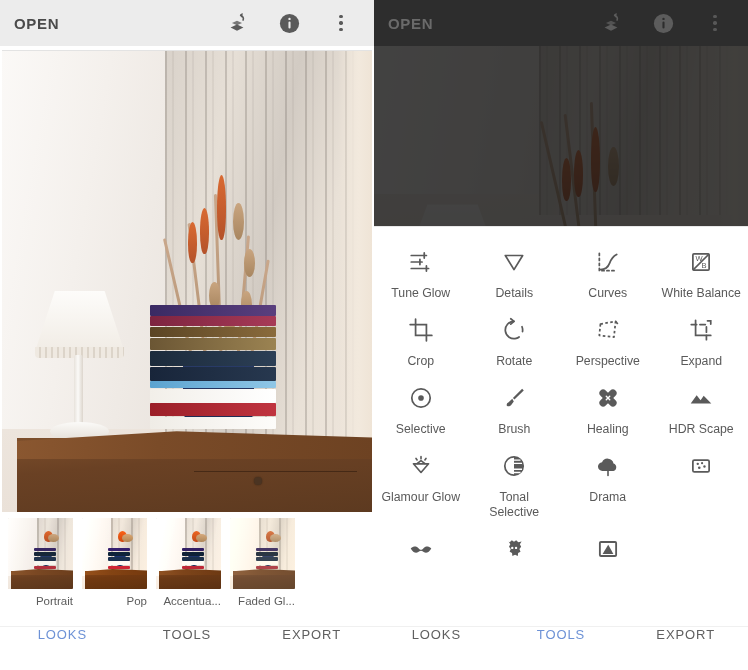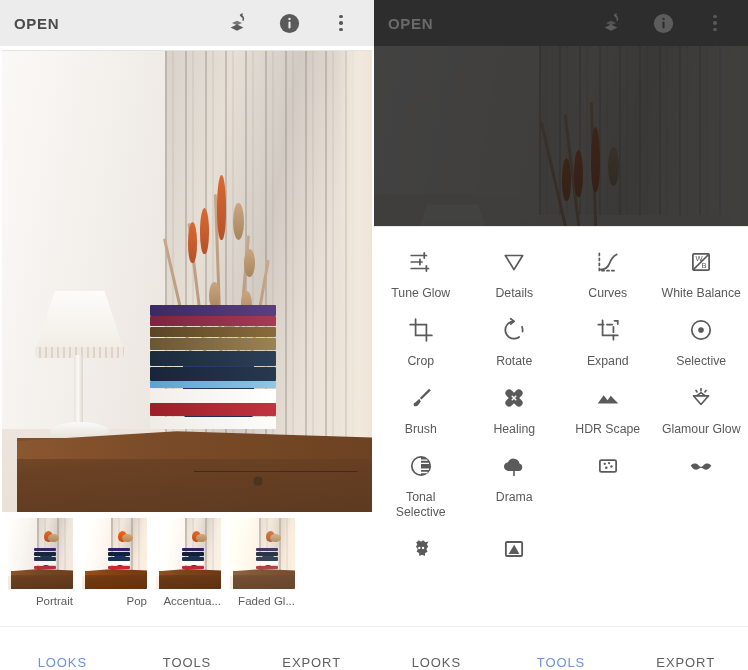--- a/index.html
+++ b/index.html
@@ -183,21 +183,21 @@
   }
   .tool-ico svg { display:block; }
   .tool-label {
     font-size:12.3px; color:#5a5a5a; text-align:center; line-height:15px;
     max-width:82px;
   }
 
   
   .bottomnav {
     position:absolute; left:0; right:0; bottom:0; height:44px;
-    background:#fff; display:flex; align-items:flex-end;
+    background:#fff; display:flex; align-items:flex-start;
     border-top:1px solid #f0f0f0;
   }
   .navtab {
     flex:1; text-align:center; font-size:13px; letter-spacing:0.9px;
     color:#5f5f5f; cursor:pointer; font-weight:400;
   }
   .navtab.active { color:#6d92d6; }
 </style>
 </head>
 <body>
@@ -496,20 +496,29 @@
         <div class="tool">
           <span class="tool-ico">
             <svg width="26" height="26" viewBox="0 0 24 24" fill="none" stroke="#5a5a5a" stroke-width="1.6" stroke-linecap="round">
               <path d="M12 4a8 8 0 1 0 7.4 5" stroke-dasharray="30 6"></path>
               <path d="M12 4 9 1.6M12 4 9 6.6"></path>
             </svg>
           </span>
           <span class="tool-label">Rotate</span>
         </div>
 
+        <div class="tool">
+          <span class="tool-ico">
+            <svg width="26" height="26" viewBox="0 0 24 24" fill="none" stroke="#5a5a5a" stroke-width="1.6" stroke-linejoin="round">
+              <path d="M5 6.5 19 4l-1.5 14.5L4 17 5 6.5Z" stroke-dasharray="2.4 2.2"></path>
+              <path d="M19 4l2 2.5"></path>
+            </svg>
+          </span>
+          <span class="tool-label">Perspective</span>
+        </div>
 
         <div class="tool">
           <span class="tool-ico">
             <svg width="26" height="26" viewBox="0 0 24 24" fill="none" stroke="#5a5a5a" stroke-width="1.6" stroke-linecap="round">
               <path d="M7 3v14h14"></path>
               <path d="M3 7h14v14" stroke-dasharray="5 3"></path>
               <path d="M18 3.5h3v3"></path>
             </svg>
           </span>
           <span class="tool-label">Expand</span>

